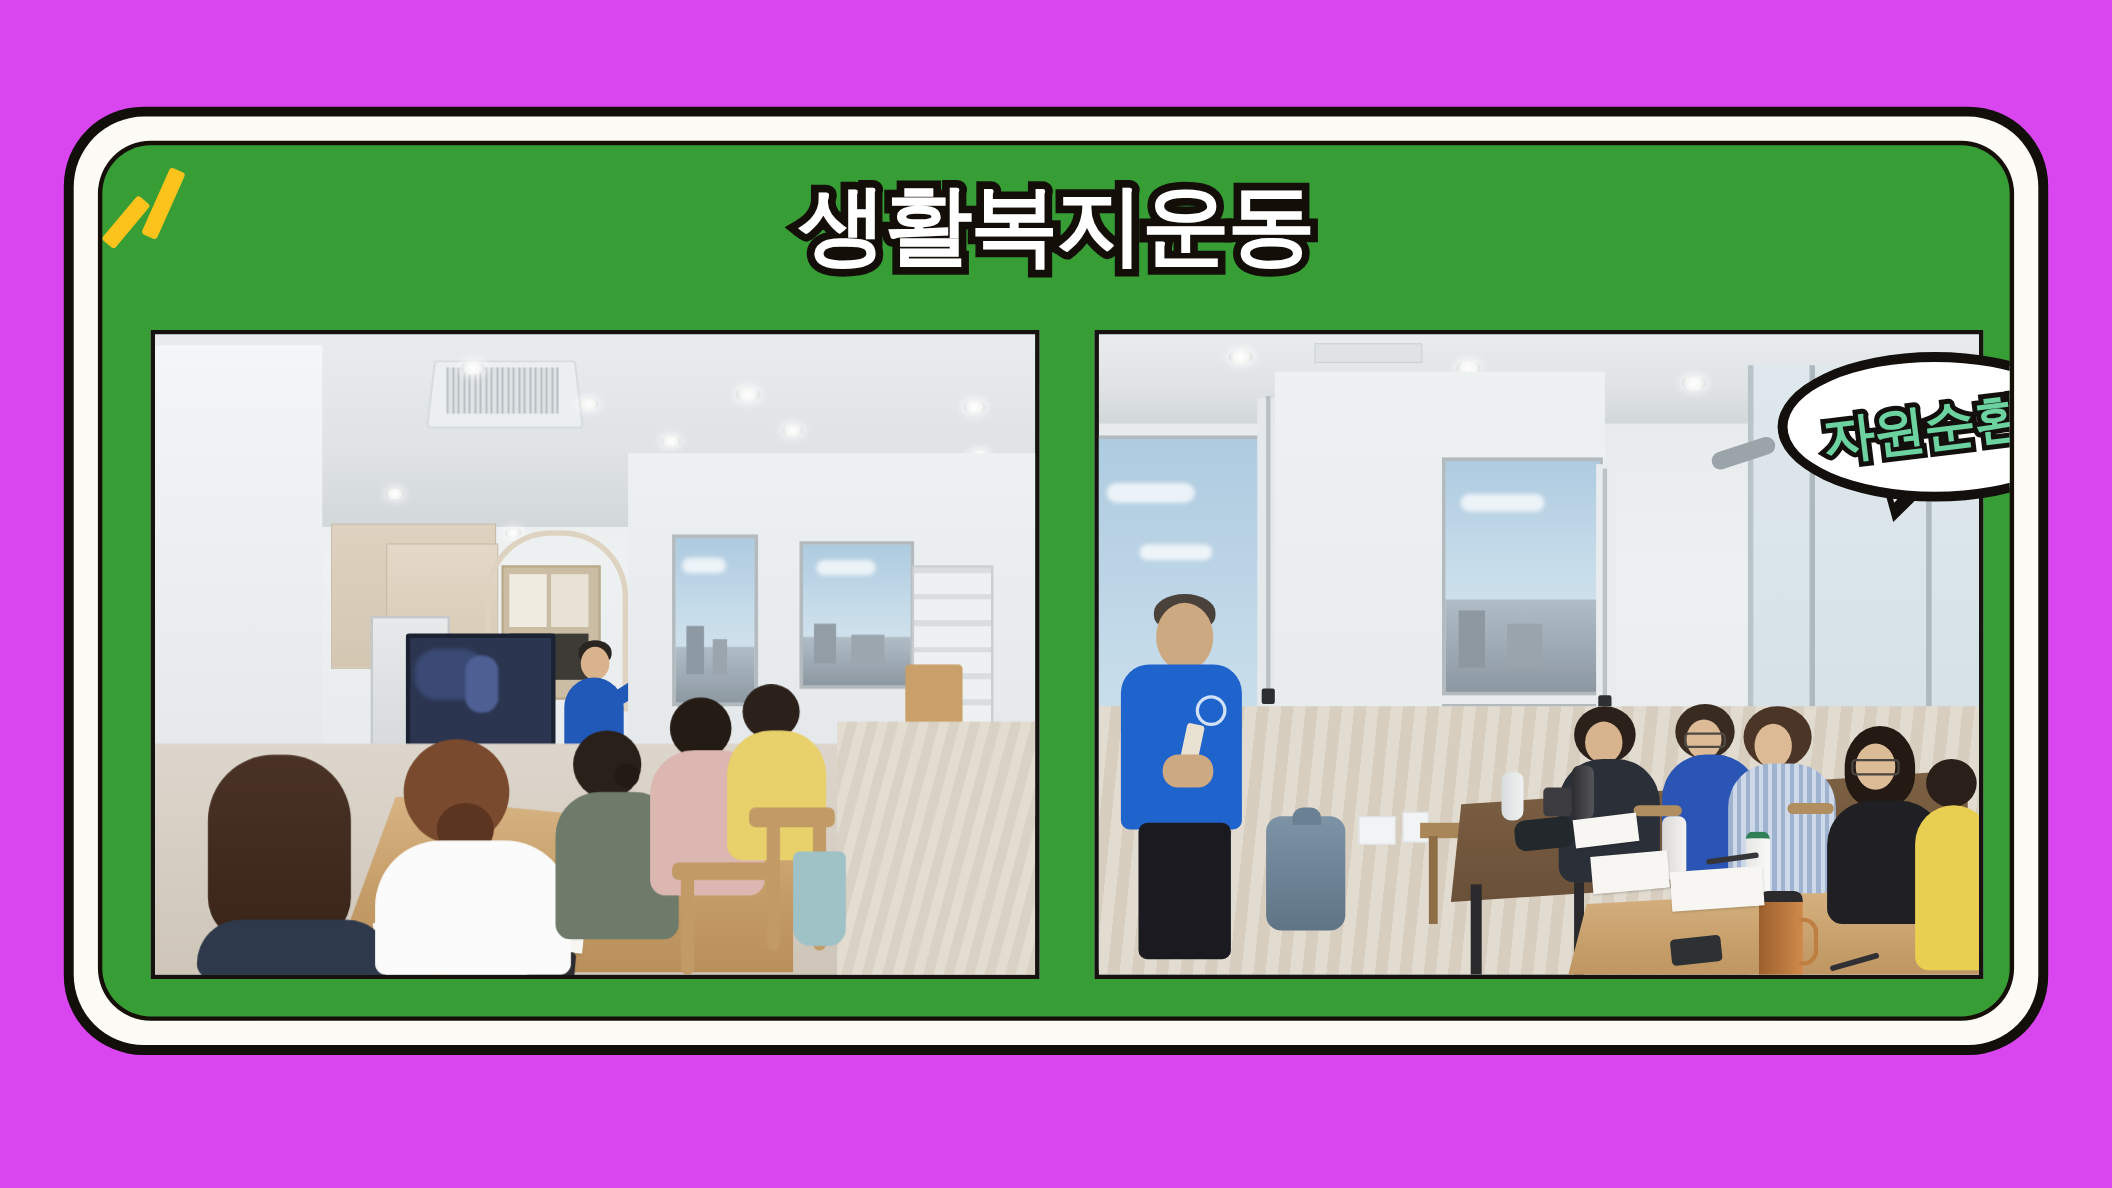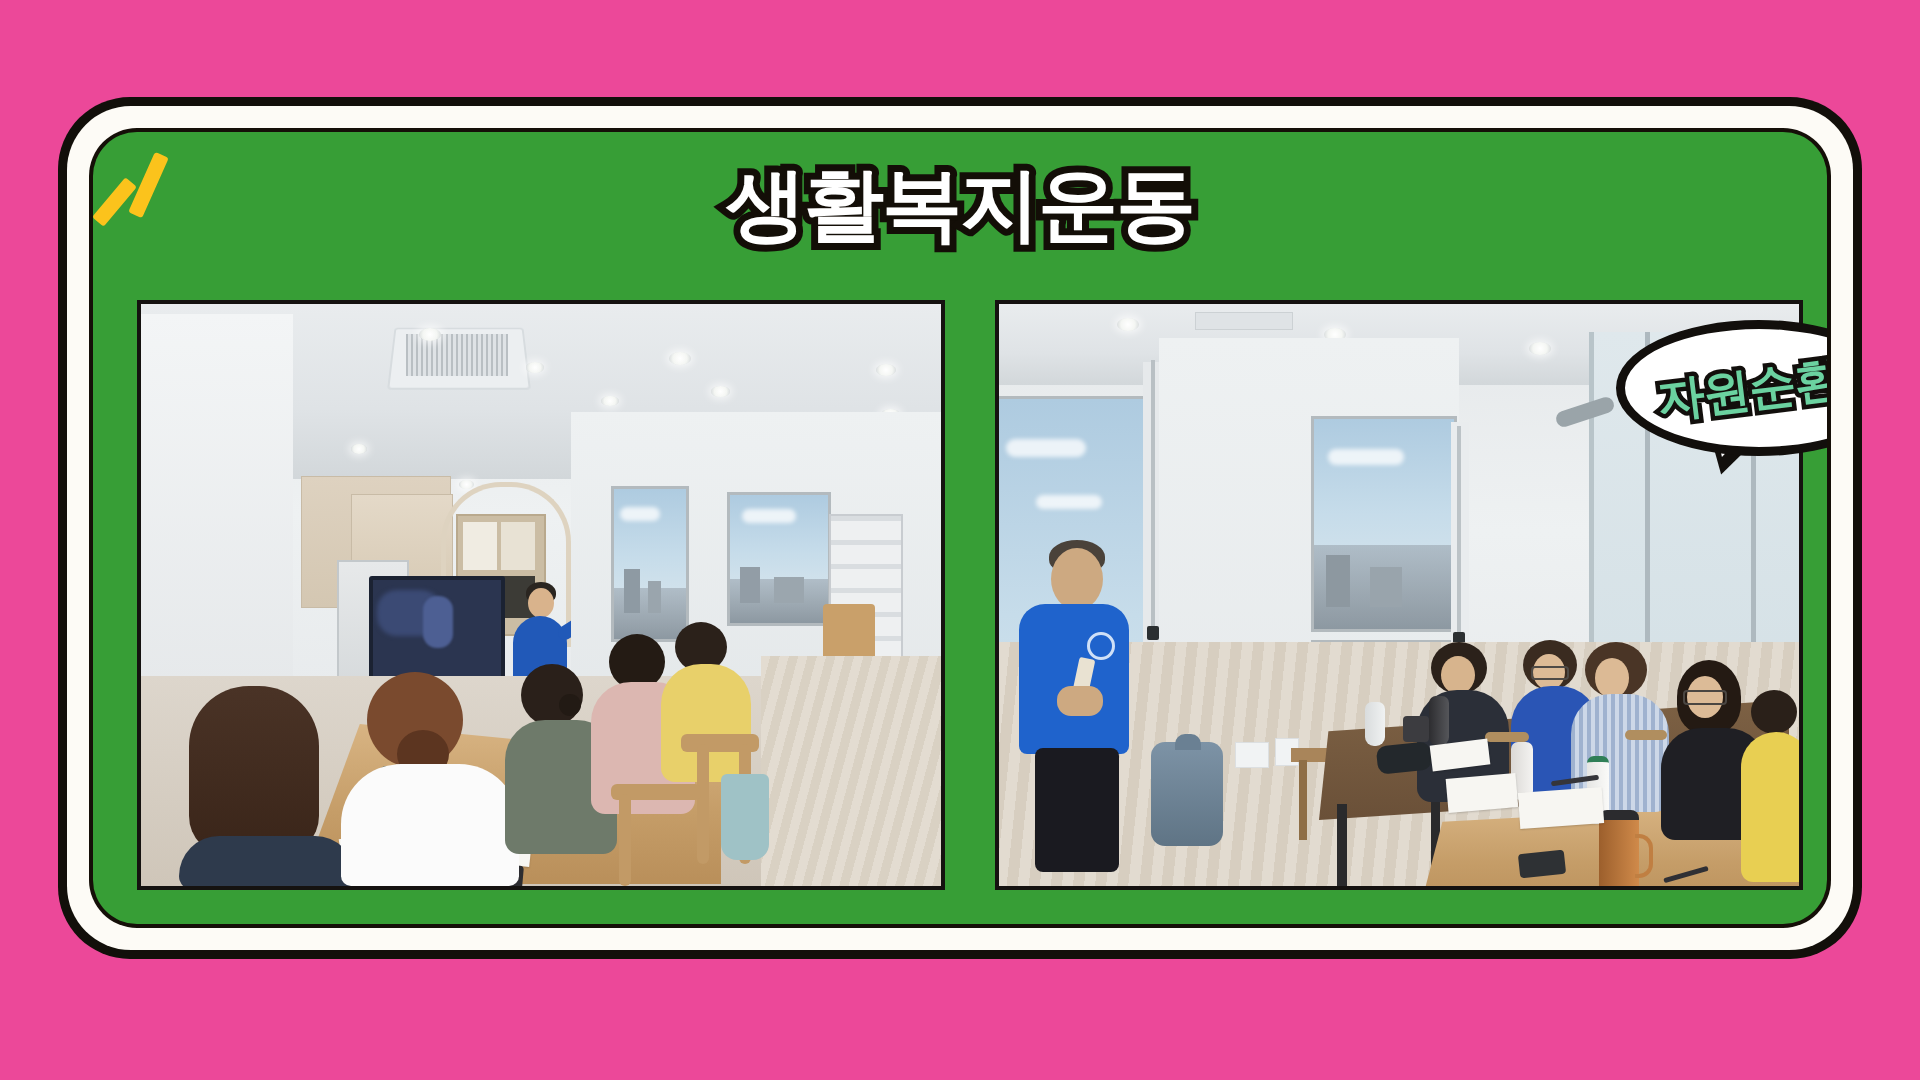--- a/index.html
+++ b/index.html
@@ -1,21 +1,21 @@
 <!DOCTYPE html>
 <html><head>
 <meta charset="utf-8">
 <style>
   html,body{margin:0;padding:0;}
   body{
     width:1920px;height:1080px;overflow:hidden;
     font-family:"Liberation Sans","DejaVu Sans",sans-serif;
     background:#FFC917;position:relative;
   }
-  #stage{position:absolute;inset:0;background:#ec4899;}
+  #stage{position:absolute;inset:0;background:#d946ef;}
 
   
   .card-outer{
     position:absolute;left:58px;top:97px;width:1804px;height:862px;
     background:#120f0a;border-radius:72px;
   }
   .card-white{
     position:absolute;left:9px;top:9px;right:9px;bottom:9px;
     background:#fdfbf6;border-radius:64px;
   }

